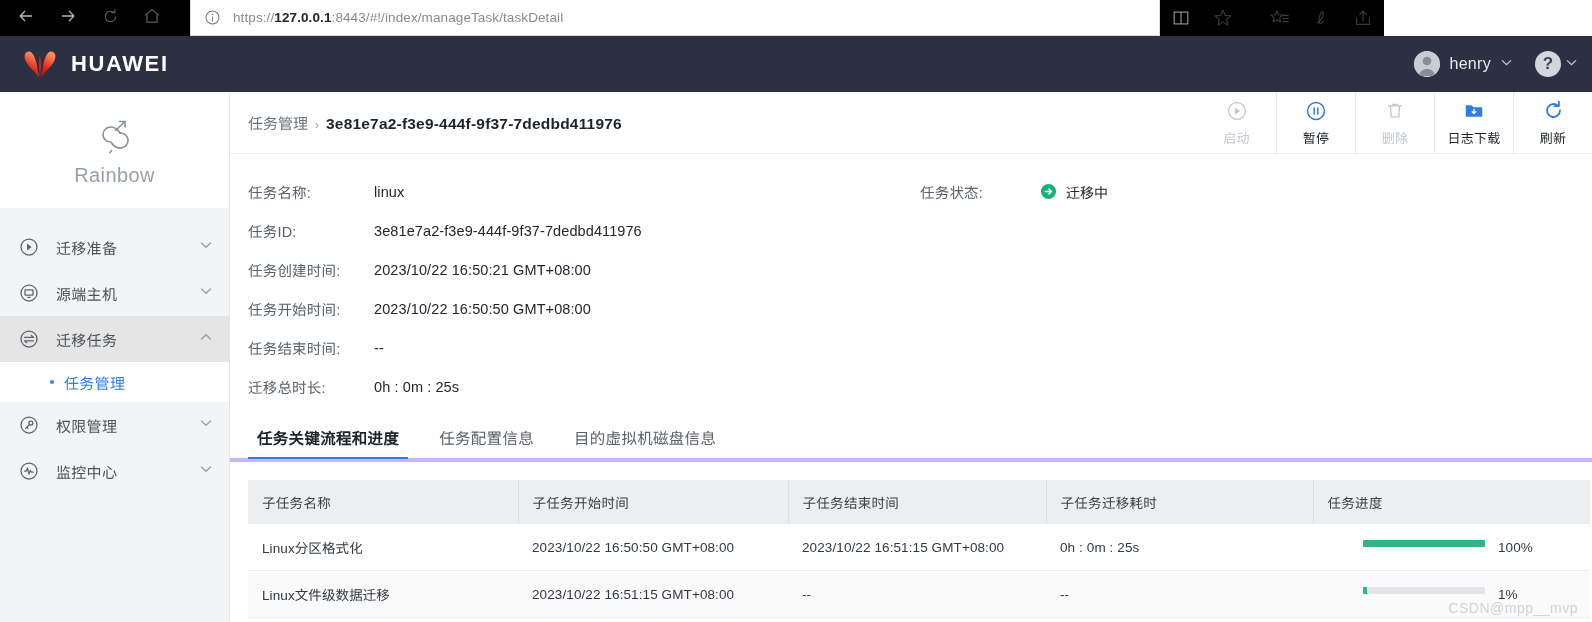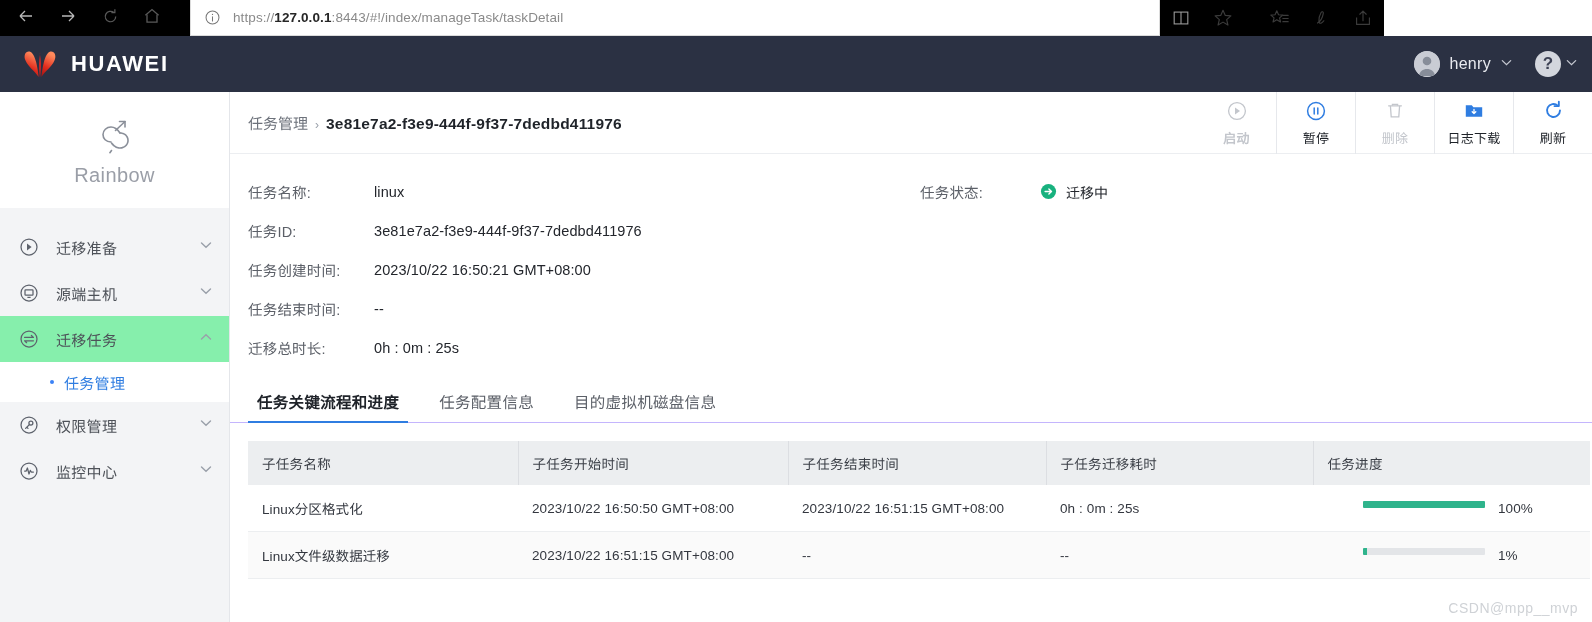--- a/index.html
+++ b/index.html
@@ -128,21 +128,21 @@
   .nav { padding-top: 16px; background: #f3f4f6; }
   .nav-item {
     height: 46px; display: flex; align-items: center;
     padding: 0 16px 0 18px;
     cursor: pointer; position: relative; gap: 6px;
   }
   .nav-item .ico { width: 22px; height: 22px; flex: 0 0 22px; color: #5d626c; margin-right: 10px; }
   .nav-item .lbl { font-size: 15px; color: #4d5158; flex: 1 1 auto; letter-spacing: .3px; }
   .nav-item .chev { color: #9aa0aa; flex: 0 0 auto; }
   .nav-group.open { background: #ffffff; }
-  .nav-group.open .nav-item { background: #86efac; }
+  .nav-group.open .nav-item { background: #e5e5e5; }
   .sub-item {
     height: 40px; display: flex; align-items: center;
     padding-left: 50px; background: #ffffff;
     cursor: pointer;
   }
   .sub-item .dot {
     width: 4px; height: 4px; border-radius: 50%;
     background: #3c82f6; margin-right: 10px; flex: 0 0 4px;
   }
   .sub-item .lbl { font-size: 15px; color: #2f7de1; letter-spacing: .3px; }
@@ -169,21 +169,21 @@
   .actions { margin-left: auto; display: flex; align-items: stretch; height: 62px; }
   .action {
     width: 79px;
     display: flex; flex-direction: column;
     align-items: center; justify-content: center;
     gap: 5px;
     border-left: 1px solid #e6e8ec;
     cursor: pointer;
     position: relative;
   }
-  .action:first-child { border-left: none; font-weight: bold; }
+  .action:first-child { border-left: none; }
   .action .a-ico { height: 24px; display: flex; align-items: center; }
   .action .a-lbl { font-size: 13px; letter-spacing: .3px; }
   .action.enabled { color: #2f7de1; }
   .action.enabled .a-lbl { color: #1f2329; }
   .action.disabled { color: #c3c6cc; }
   .action.disabled .a-lbl { color: #c3c6cc; }
 
   
   .detail {
     padding: 18px 0 6px 18px;
@@ -199,21 +199,21 @@
   .status-pos { position: absolute; left: 690px; top: 18px; display: flex; align-items: center; height: 39px; }
   .status-pos .d-label { width: 120px; flex: 0 0 120px; }
   .status-val { display: flex; align-items: center; gap: 9px; }
   .status-ico { width: 17px; height: 17px; }
   .status-txt { font-size: 14px; color: #23262c; }
 
   
   .tabs {
     display: flex; align-items: flex-end;
     padding-left: 18px;
-    border-bottom: 1px solid #c4b5fd;
+    border-bottom: 4px solid #c4b5fd;
     height: 42px; flex: 0 0 42px;
     margin-top: 8px;
   }
   .tab {
     font-size: 15.5px; color: #5c6068;
     padding: 0 9px 10px 9px;
     margin-right: 22px;
     cursor: pointer;
     position: relative;
     letter-spacing: .3px;
@@ -569,20 +569,24 @@
         <span class="d-label">任务名称:</span>
         <span class="d-value">linux</span>
       </div>
       <div class="d-row">
         <span class="d-label">任务ID:</span>
         <span class="d-value">3e81e7a2-f3e9-444f-9f37-7dedbd411976</span>
       </div>
       <div class="d-row">
         <span class="d-label">任务创建时间:</span>
         <span class="d-value">2023/10/22 16:50:21 GMT+08:00</span>
+      </div>
+      <div class="d-row">
+        <span class="d-label">任务开始时间:</span>
+        <span class="d-value">2023/10/22 16:50:50 GMT+08:00</span>
       </div>
       <div class="d-row">
         <span class="d-label">任务结束时间:</span>
         <span class="d-value">--</span>
       </div>
       <div class="d-row">
         <span class="d-label">迁移总时长:</span>
         <span class="d-value">0h : 0m : 25s</span>
       </div>
 

